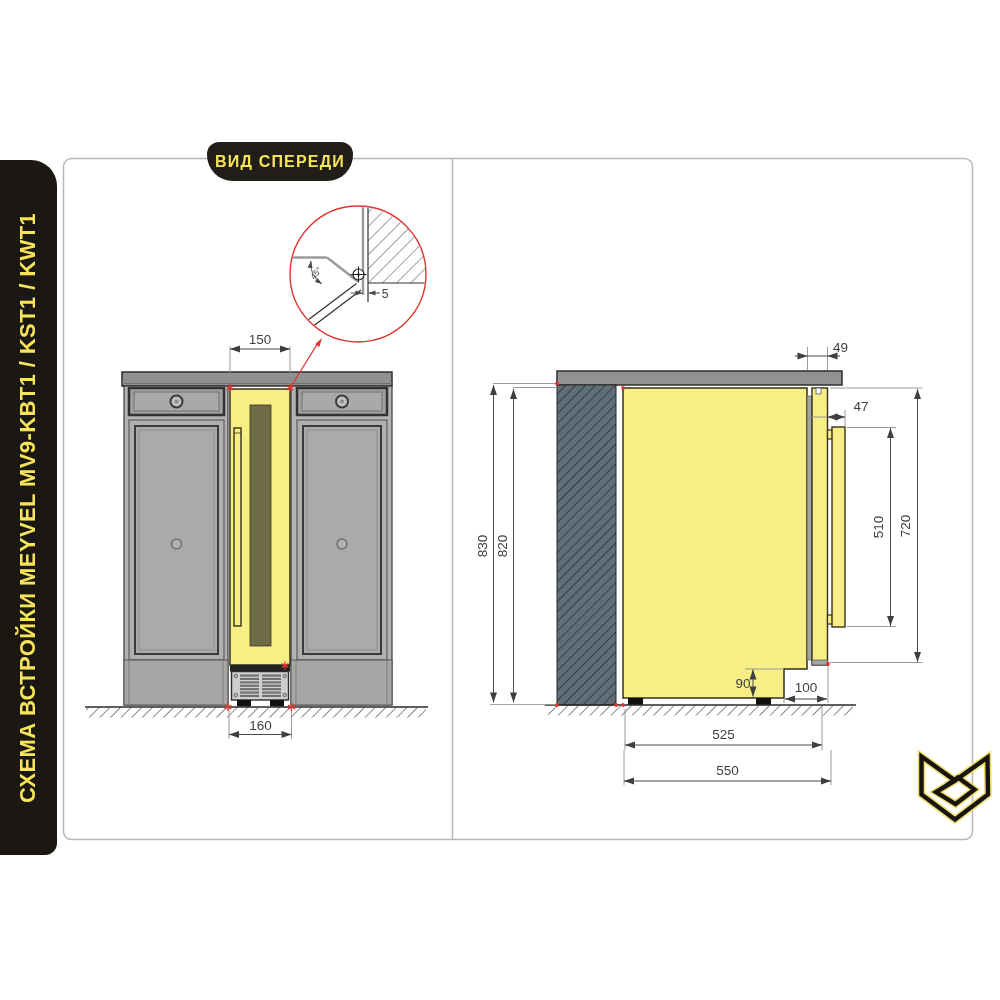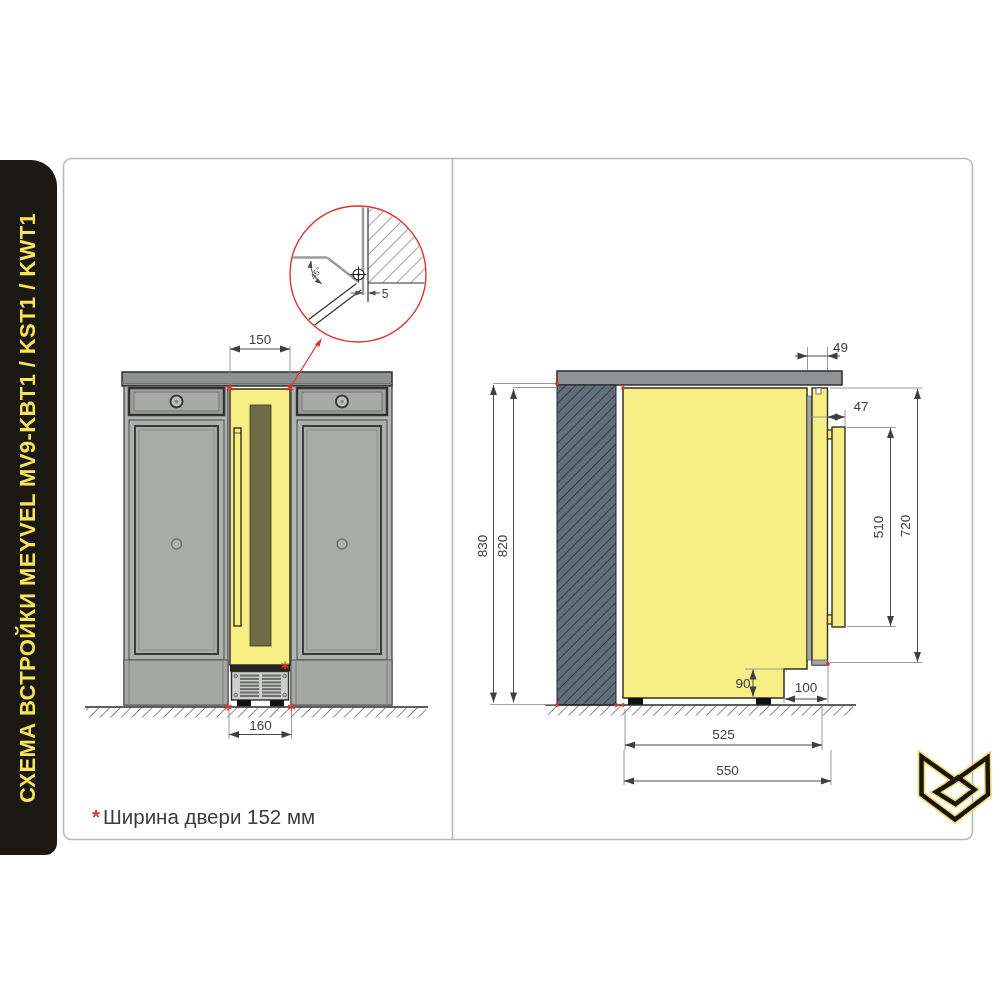--- a/index.html
+++ b/index.html
@@ -285,16 +285,16 @@
     <path d="M921.5,756.5 L955,780.5 L987.5,757.5 L988,794.5 L955,819.5 L921.5,794.5 Z" stroke="#efdb6d" stroke-width="7.5"></path>
     <path d="M955,780.5 L936,792 L955.5,804 L974.5,789.5 L958,777.5 L946.5,785.3" stroke="#efdb6d" stroke-width="7.5"></path>
     <path d="M921.5,756.5 L955,780.5 L987.5,757.5 L988,794.5 L955,819.5 L921.5,794.5 Z" stroke="#181410" stroke-width="4.4"></path>
     <path d="M955,780.5 L936,792 L955.5,804 L974.5,789.5 L958,777.5 L946.5,785.3" stroke="#181410" stroke-width="4.4"></path>
   </g>
 </svg>
 
   <div class="sidebar">
     <span>СХЕМА ВСТРОЙКИ MEYVEL  MV9-KBT1 / KST1 / KWT1</span>
   </div>
-  <div class="footnote">
-    <span class="star">*</span><span>Ширина двери 152 мм</span>
+  <div class="badge front">
+    <span>ВИД СПЕРЕДИ</span>
   </div>
 </div>
 
 </body></html>

